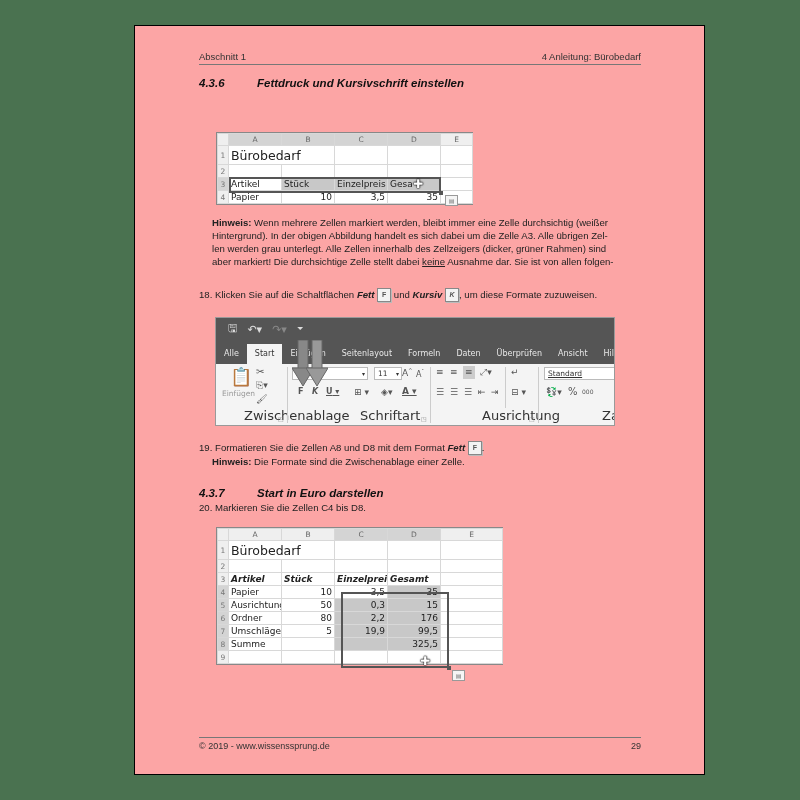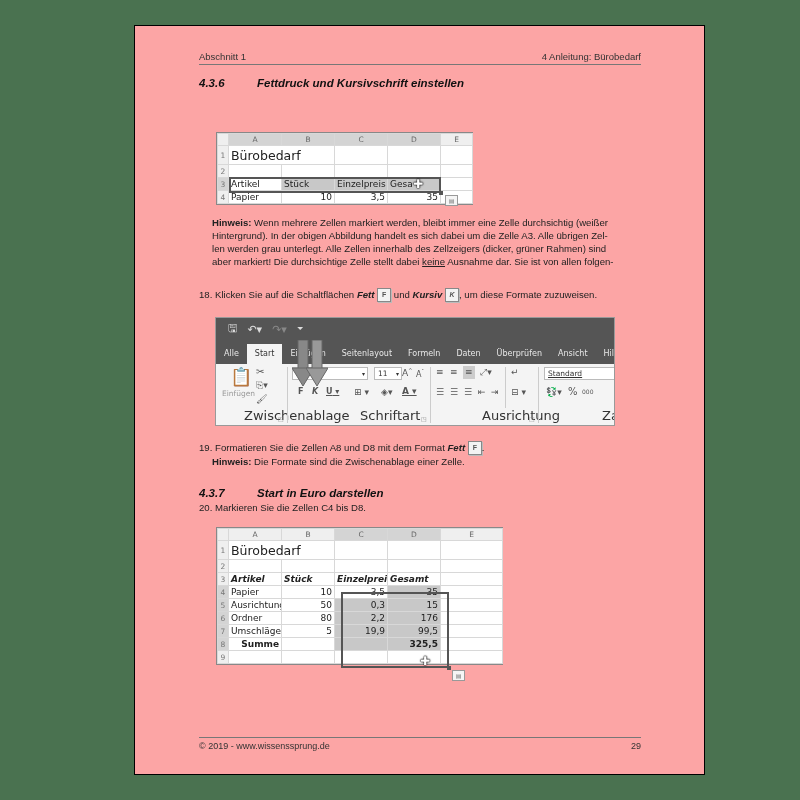--- a/index.html
+++ b/index.html
@@ -19,21 +19,21 @@
   .sheet table { border-collapse:collapse; font-size:9px; }
   .sheet td { border:1px solid #d8d8d8; height:12px; padding:0 2px; white-space:nowrap; overflow:hidden; }
   .sheet td.rh { background:#efefef; color:#777; text-align:center; width:10px; font-size:7.5px; }
   .sheet tr.ch td { background:#efefef; color:#666; text-align:center; font-size:7.5px; height:11px; }
   .sheet tr.ch td.sel { background:#d4d4d4; }
   .sheet td.corner { background:#efefef; }
   .sheet td.title { font-size:12.5px; height:18px; }
   .sheet td.g { background:#c8c8c8; }
   .sheet td.r { text-align:right; }
   .sheet td.bi { font-weight:bold; font-style:italic; }
-  .sheet td.b { font-weight:bold;text-align:right; }
+  .sheet td.b { font-weight:normal; }
   .selbox { position:absolute; border:2px solid #555; box-sizing:border-box; pointer-events:none; }
   .handle { position:absolute; width:4px; height:4px; background:#555; }
   .qa { position:absolute; width:11px; height:9px; border:1px solid #999; background:#f5f5f5; font-size:6px; color:#777; text-align:center; line-height:9px; }
   .cursor { position:absolute; font-size:12px; color:#fff; text-shadow:0 0 1px #000,0 0 1px #000,0 0 2px #000; font-weight:bold; line-height:1; }
   
   .ribbon { left:80px; top:291px; width:400px; height:109px; border:1px solid #999; box-sizing:border-box; background:#fff; overflow:hidden; font-family:"DejaVu Sans", sans-serif; }
   .rib-top { height:22px; background:#555; color:#ddd; display:flex; align-items:center; padding-left:12px; gap:10px; font-size:11px; }
   .rib-tabs { height:24px; background:#555; display:flex; align-items:flex-end; font-size:8px; color:#e8e8e8; }
   .rib-tab { padding:0 8px; height:20px; line-height:20px; }
   .rib-tab.active { background:#f4f4f4; color:#333; }

